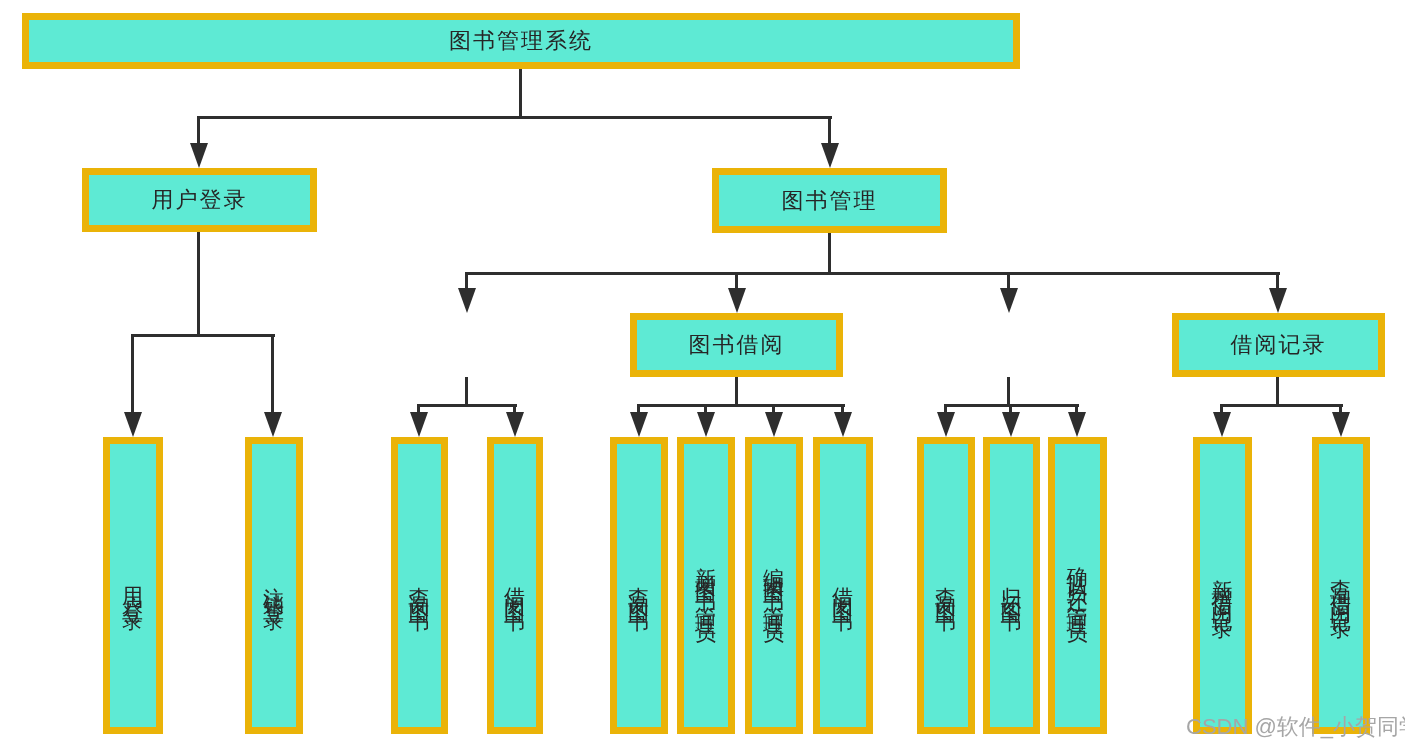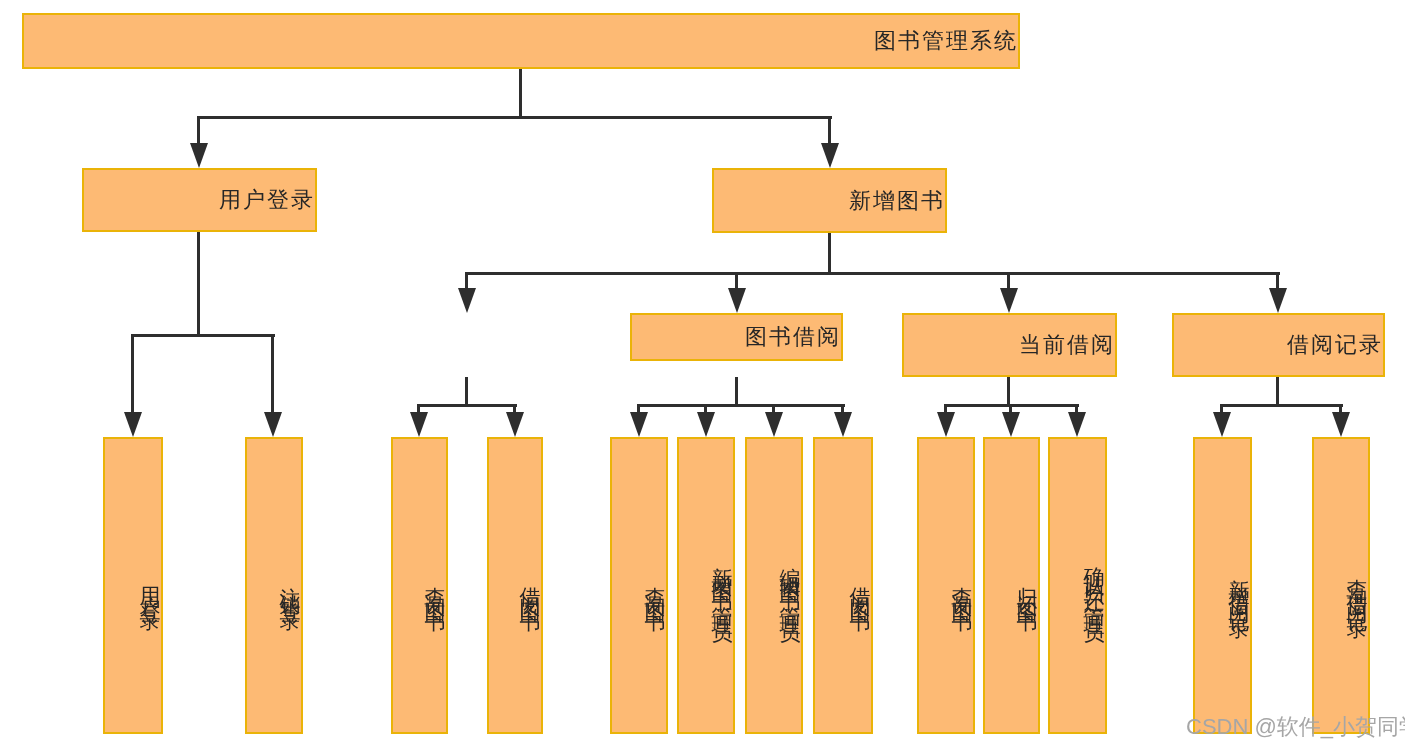--- a/index.html
+++ b/index.html
@@ -6,25 +6,25 @@
   #canvas{
     position:relative;
     width:1405px;height:747px;
     background:#ffffff;
     font-family:"Liberation Sans","DejaVu Sans",sans-serif;
     overflow:hidden;
   }
   .box{
     position:absolute;
     box-sizing:border-box;
-    border:2px solid #eab308;
-    background:#fdba74;
+    border:7px solid #eab308;
+    background:#5eead4;
     display:flex;
     align-items:center;
-    justify-content:flex-end;
+    justify-content:center;
     color:#262626;
   }
   .hlabel{
     font-size:22px;
     letter-spacing:2px;
     white-space:nowrap;
   }
   .vtext{
     writing-mode:vertical-rl;
     font-size:21px;
@@ -63,46 +63,43 @@
   <div class="hline" style="left:197px;top:116px;width:635px"></div>
   <div class="vline" style="left:197px;top:116px;height:30px"></div>
   <div class="arrowhead" style="left:190px;top:143px"></div>
   <div class="vline" style="left:828px;top:116px;height:30px"></div>
   <div class="arrowhead" style="left:821px;top:143px"></div>
 
   <div class="box" style="left:82px;top:168px;width:235px;height:64px">
     <span class="hlabel">用户登录</span>
   </div>
   <div class="box" style="left:712px;top:168px;width:235px;height:65px">
-    <span class="hlabel">新增图书</span>
+    <span class="hlabel">图书管理</span>
   </div>
 
   <div class="vline" style="left:197px;top:232px;height:105px"></div>
   <div class="hline" style="left:131px;top:334px;width:144px"></div>
   <div class="vline" style="left:131px;top:334px;height:80px"></div>
   <div class="arrowhead" style="left:124px;top:412px"></div>
   <div class="vline" style="left:271px;top:334px;height:80px"></div>
   <div class="arrowhead" style="left:264px;top:412px"></div>
 
   <div class="vline" style="left:828px;top:233px;height:42px"></div>
   <div class="hline" style="left:465px;top:272px;width:815px"></div>
   <div class="vline" style="left:465px;top:272px;height:20px"></div>
   <div class="arrowhead" style="left:458px;top:288px"></div>
   <div class="vline" style="left:735px;top:272px;height:20px"></div>
   <div class="arrowhead" style="left:728px;top:288px"></div>
   <div class="vline" style="left:1007px;top:272px;height:20px"></div>
   <div class="arrowhead" style="left:1000px;top:288px"></div>
   <div class="vline" style="left:1276px;top:272px;height:20px"></div>
   <div class="arrowhead" style="left:1269px;top:288px"></div>
 
-  <div class="box" style="left:630px;top:313px;width:213px;height:48px">
+  <div class="box" style="left:630px;top:313px;width:213px;height:64px">
     <span class="hlabel">图书借阅</span>
-  </div>
-  <div class="box" style="left:902px;top:313px;width:215px;height:64px">
-    <span class="hlabel">当前借阅</span>
   </div>
   <div class="box" style="left:1172px;top:313px;width:213px;height:64px">
     <span class="hlabel">借阅记录</span>
   </div>
 
   <div class="vline" style="left:465px;top:377px;height:30px"></div>
   <div class="hline" style="left:417px;top:404px;width:100px"></div>
   <div class="vline" style="left:417px;top:404px;height:12px"></div>
   <div class="arrowhead" style="left:410px;top:412px"></div>
   <div class="vline" style="left:513px;top:404px;height:12px"></div>

